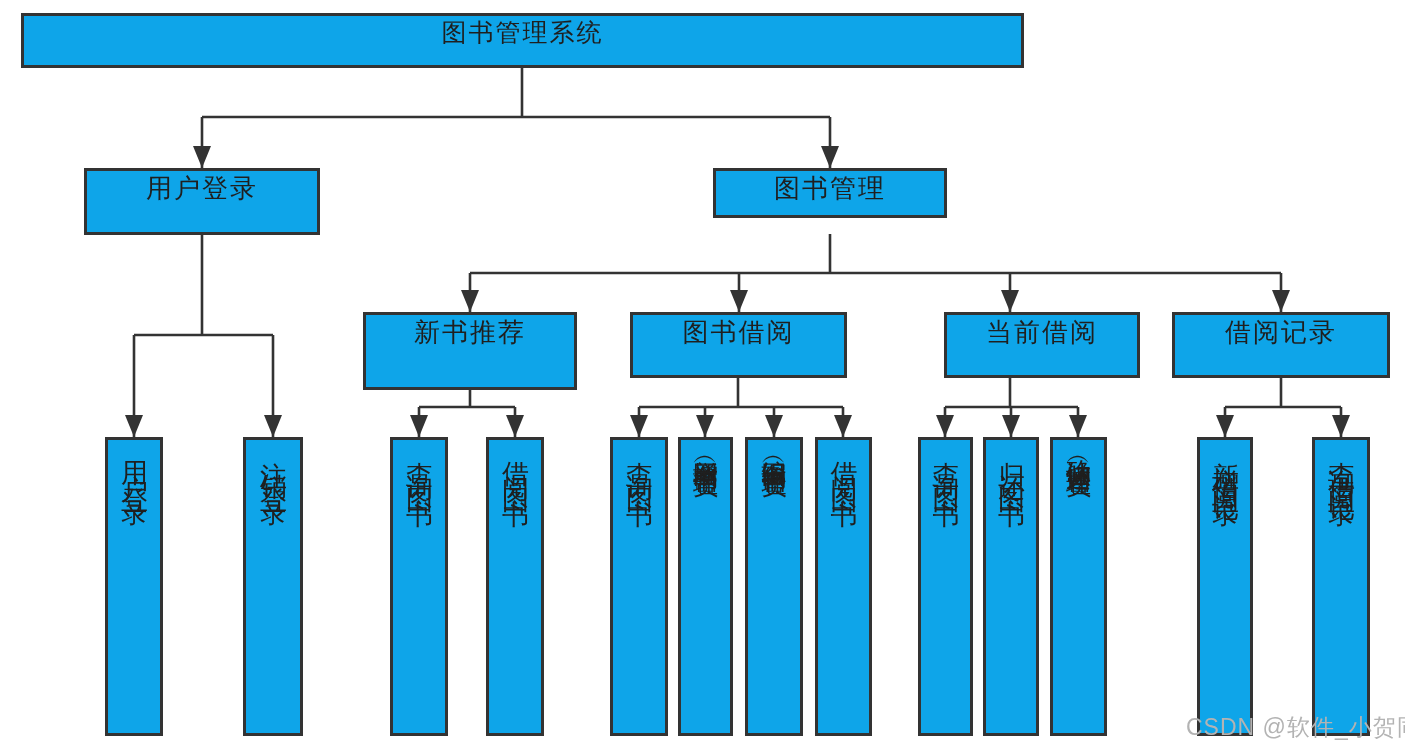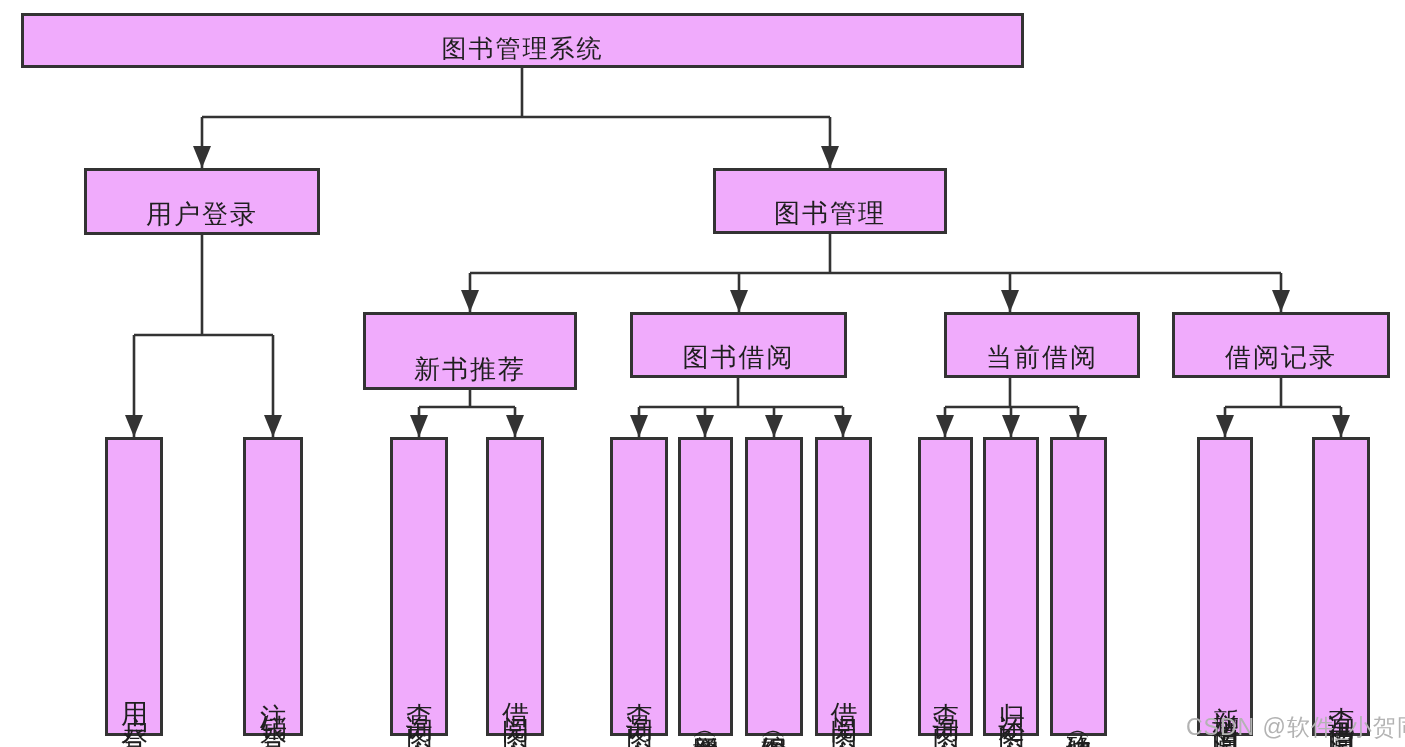--- a/index.html
+++ b/index.html
@@ -2,22 +2,22 @@
 <html><head>
 <meta charset="utf-8">
 <style>
   html,body{margin:0;padding:0;background:#ffffff;}
   .canvas{
     position:relative;width:1405px;height:747px;background:#ffffff;
     font-family:"Liberation Sans",sans-serif;color:#1f1f1f;overflow:hidden;
   }
   .connectors{position:absolute;left:0;top:0;z-index:1;}
   .node{
-    position:absolute;background:#f0abfc;border:3px solid #333333;
-    box-sizing:border-box;display:flex;align-items:flex-end;justify-content:center;
+    position:absolute;background:#0ea5e9;border:3px solid #333333;
+    box-sizing:border-box;display:flex;align-items:flex-start;justify-content:center;
     z-index:2;
   }
   .hlabel{font-size:26px;letter-spacing:2px;font-weight:500;white-space:nowrap;}
   .root .hlabel{font-size:25px;}
   .vnode{top:437px;height:299px;}
   .vlabel{
     writing-mode:vertical-rl;text-orientation:mixed;
     font-size:27px;letter-spacing:13px;line-height:1;font-weight:500;
   }
   .vlabel.long{font-size:25px;letter-spacing:2px;}
@@ -69,21 +69,21 @@
     </g>
   </svg>
 
   <div class="node root" style="left:21px;top:13px;width:1003px;height:55px">
     <span class="hlabel">图书管理系统</span>
   </div>
 
   <div class="node" style="left:84px;top:168px;width:236px;height:67px">
     <span class="hlabel">用户登录</span>
   </div>
-  <div class="node" style="left:713px;top:168px;width:234px;height:66px">
+  <div class="node" style="left:713px;top:168px;width:234px;height:50px">
     <span class="hlabel">图书管理</span>
   </div>
 
   <div class="node" style="left:363px;top:312px;width:214px;height:78px">
     <span class="hlabel">新书推荐</span>
   </div>
   <div class="node" style="left:630px;top:312px;width:217px;height:66px">
     <span class="hlabel">图书借阅</span>
   </div>
   <div class="node" style="left:944px;top:312px;width:196px;height:66px">

